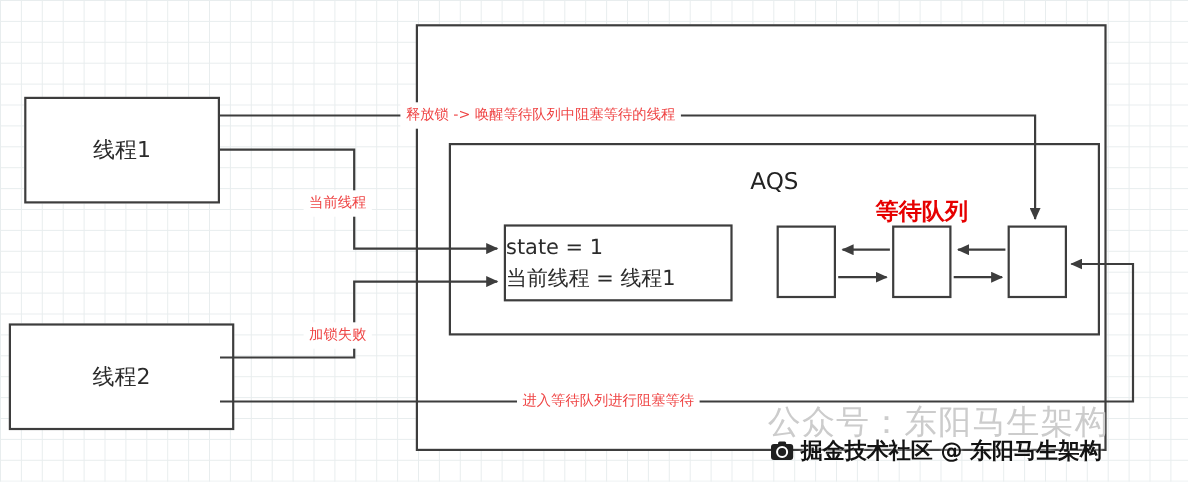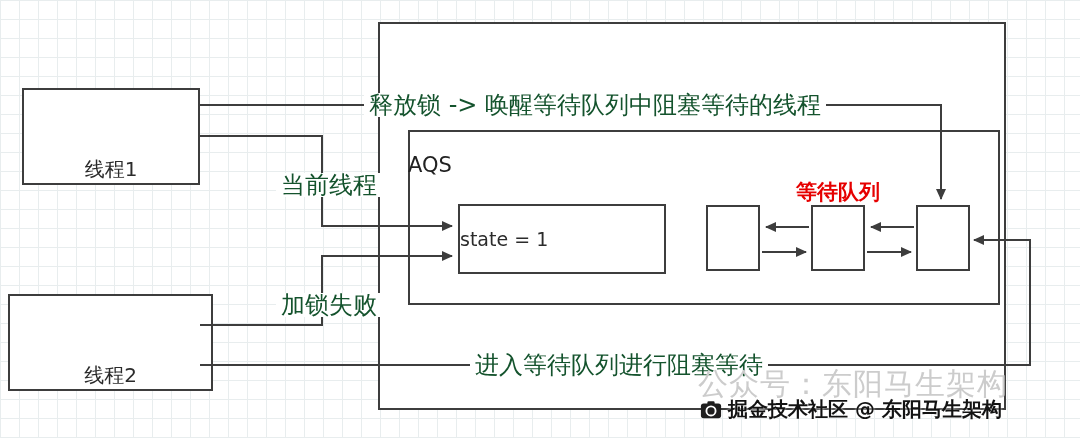--- a/index.html
+++ b/index.html
@@ -16,36 +16,36 @@
       linear-gradient(to right, #e8edee 1px, transparent 1px),
       linear-gradient(to bottom, #e8edee 1px, transparent 1px);
     background-size:19px 19px;
   }
 
   .box {
     position:absolute;
     border:2px solid #3d3d3d;
     background:#ffffff;
   }
-  .flex-center { display:flex; align-items:flex-end; justify-content:center; }
+  .flex-center { display:flex; align-items:center; justify-content:center; }
 
   
   #thread1-box { left:22px; top:88px;  width:178px; height:97px; font-size:20px; }
   #thread2-box { left:8px; top:294px; width:205px; height:97px; font-size:20px; }
 
   
   #reentrantlock-box { left:378px; top:22px; width:628px; height:388px; }
   #rl-title {
     position:absolute; left:378px; top:36px; width:628px;
     text-align:center; font-size:20px; color:#222;
   }
   #aqs-box { left:408px; top:130px; width:592px; height:175px; }
   #aqs-title {
     position:absolute; left:408px; top:153px; width:592px;
-    text-align:left; font-size:21px; color:#222;
+    text-align:center; font-size:21px; color:#222;
   }
   #wait-queue-label {
     position:absolute; left:786px; top:178px; width:104px;
     text-align:center; font-size:21px; font-weight:bold; color:#e60000;
     white-space:nowrap;
   }
 
   
   #state-box {
     left:458px; top:204px; width:208px; height:70px;
@@ -62,23 +62,23 @@
   #connectors {
     position:absolute; left:0; top:0; width:1080px; height:438px;
     pointer-events:none;
   }
 
   
   .edge-label {
     position:absolute;
     background:#ffffff;
     padding:0 5px;
-    font-size:24px;
+    font-size:13px;
     line-height:24px;
-    color:#14532d;
+    color:#ef4444;
     white-space:nowrap;
   }
   #release-label      { left:364px; top:93px;  }
   #lock-success-label { left:276px; top:173px; }
   #lock-fail-label    { left:276px; top:293px; }
   #enter-queue-label  { left:470px; top:353px; }
 
   
   #watermark {
     position:absolute; left:698px; top:364px;
@@ -100,20 +100,21 @@
 <div id="stage">
 
   <div class="box" id="reentrantlock-box"></div>
 
   <div class="box" id="aqs-box"></div>
   <div id="aqs-title">AQS</div>
   <div id="wait-queue-label">等待队列</div>
 
   <div class="box" id="state-box">
     <span>state = 1</span>
+    <span>当前线程 = 线程1</span>
   </div>
 
   <div class="box" id="queue-node-1"></div>
   <div class="box" id="queue-node-2"></div>
   <div class="box" id="queue-node-3"></div>
 
   <div class="box flex-center" id="thread1-box">
     <span>线程1</span>
   </div>
   <div class="box flex-center" id="thread2-box">

